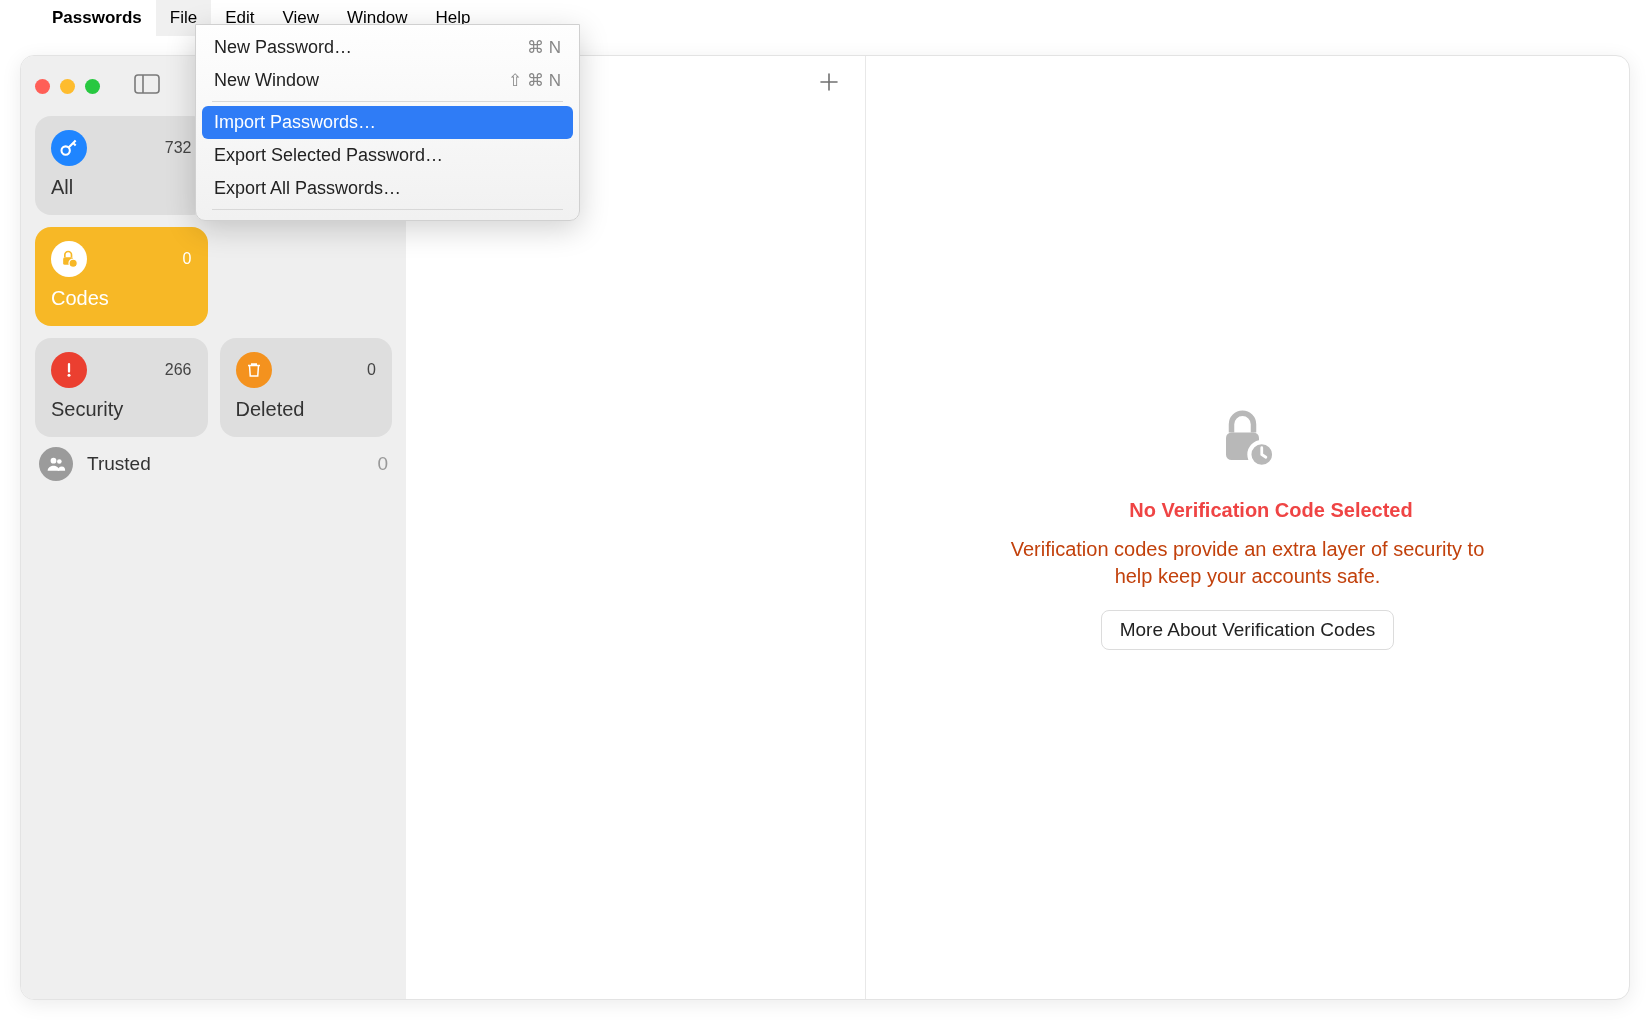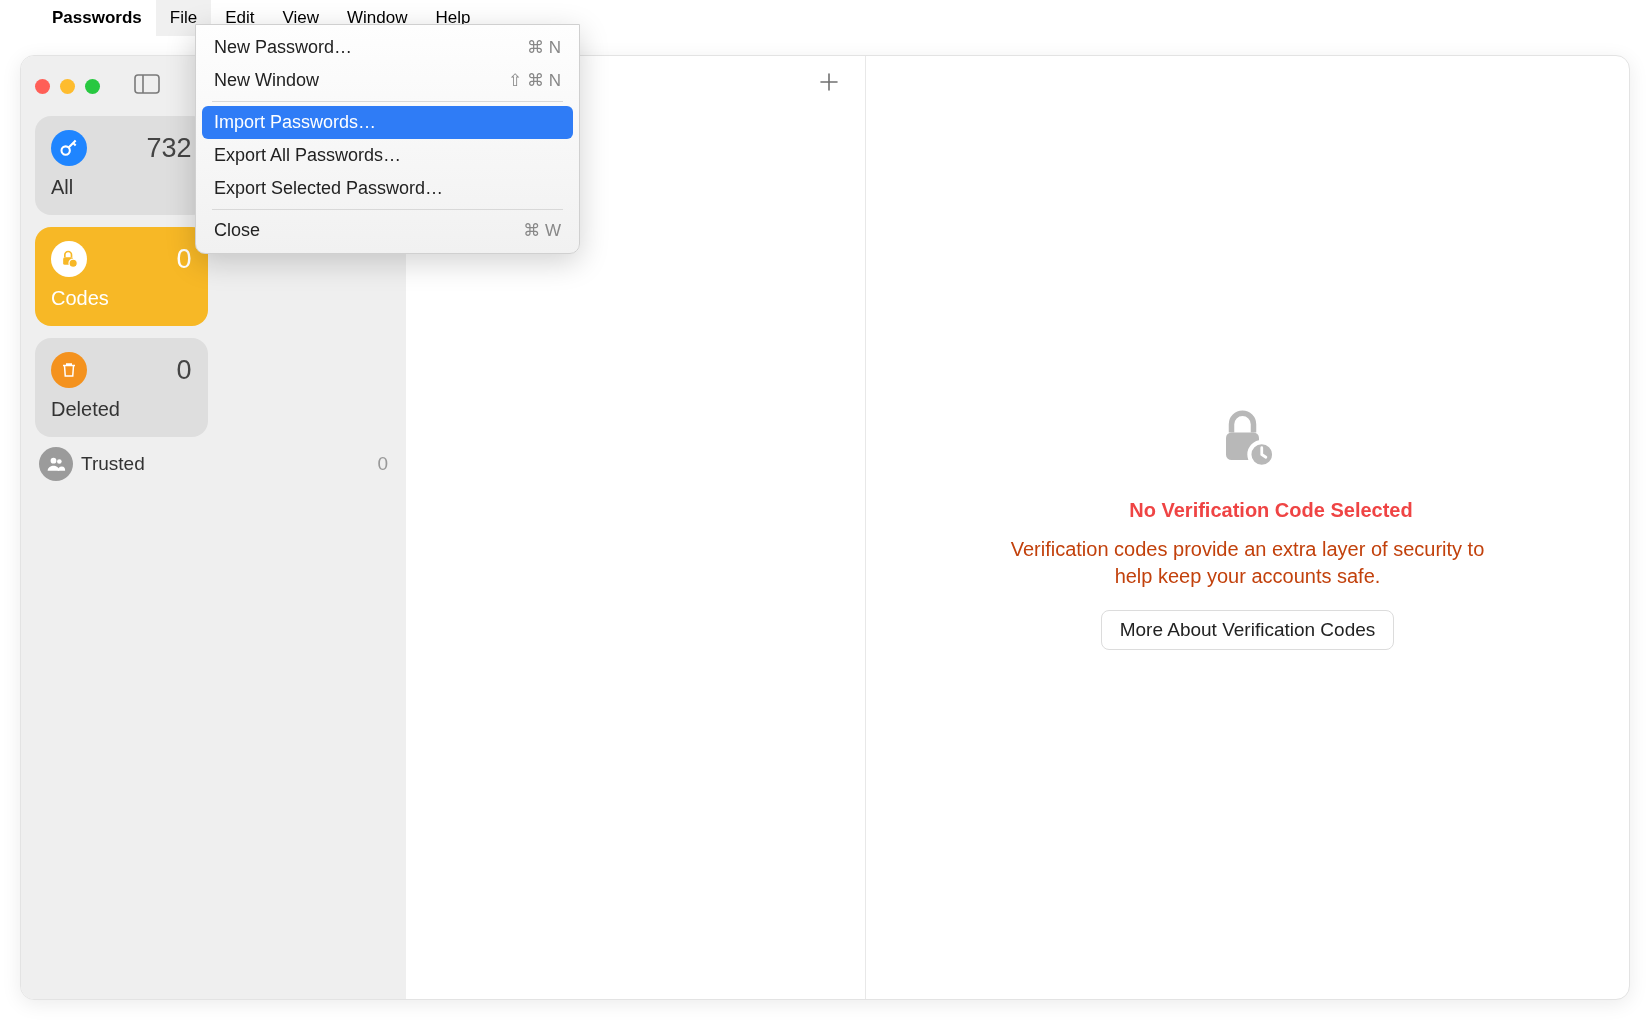--- a/index.html
+++ b/index.html
@@ -148,21 +148,21 @@
     .tile-icon {
       width: 36px;
       height: 36px;
       border-radius: 50%;
       display: flex;
       align-items: center;
       justify-content: center;
       color: #fff;
     }
     .tile-count {
-      font-size: 27px;
+      font-size: 16px;
       color: #444;
     }
     .tile-label {
       font-size: 20px;
       color: #333;
     }
     .tile.selected {
       background: #f7b826;
     }
     .tile.selected .tile-count,
@@ -173,21 +173,21 @@
     .shared-header {
       margin-top: 24px;
       font-size: 18px;
       font-weight: 600;
       color: #8a8a8a;
       padding: 0 4px;
     }
     .shared-row {
       display: flex;
       align-items: center;
-      gap: 8px;
+      gap: 14px;
       padding: 10px 4px;
     }
     .shared-icon {
       width: 34px;
       height: 34px;
       border-radius: 50%;
       background: #9b9b9b;
       display: flex;
       align-items: center;
       justify-content: center;
@@ -312,20 +312,32 @@
                 <circle cx="17" cy="17" r="5" fill="#f7b826" stroke="#fff" stroke-width="1.5"></circle>
               </svg>
           </div>
           <span class="tile-count">0</span>
         </div>
         <div class="tile-label">Codes</div>
       </div>
 
       <div class="tile" style="visibility:hidden"></div>
 
+      <div class="tile">
+        <div class="tile-top">
+          <div class="tile-icon" style="background:#eb3f30">
+            <svg width="18" height="18" viewBox="0 0 24 24" fill="#fff">
+                <path d="M12 4 v10" stroke="#fff" stroke-width="3" stroke-linecap="round"></path>
+                <circle cx="12" cy="19" r="2"></circle>
+              </svg>
+          </div>
+          <span class="tile-count">266</span>
+        </div>
+        <div class="tile-label">Security</div>
+      </div>
 
       <div class="tile">
         <div class="tile-top">
           <div class="tile-icon" style="background:#f4921e">
             <svg width="18" height="18" viewBox="0 0 24 24" fill="none" stroke="#fff" stroke-width="2">
                 <path d="M4 6 h16 M9 6 V4 h6 v2 M6 6 l1 14 h10 l1-14"></path>
               </svg>
           </div>
           <span class="tile-count">0</span>
         </div>
@@ -377,23 +389,19 @@
   </div>
   <div class="dropdown-item">
     <span>New Window</span>
     <span class="shortcut">⇧ ⌘ N</span>
   </div>
   <div class="dropdown-sep"></div>
   <div class="dropdown-item highlighted">
     <span>Import Passwords…</span>
   </div>
   <div class="dropdown-item">
+    <span>Export Selected Password…</span>
+  </div>
+  <div class="dropdown-item">
     <span>Export All Passwords…</span>
   </div>
-  <div class="dropdown-item">
-    <span>Export Selected Password…</span>
-  </div>
   <div class="dropdown-sep"></div>
-  <div class="dropdown-item">
-    <span>Close</span>
-    <span class="shortcut">⌘ W</span>
-  </div>
 </div>
 
 </body></html>

